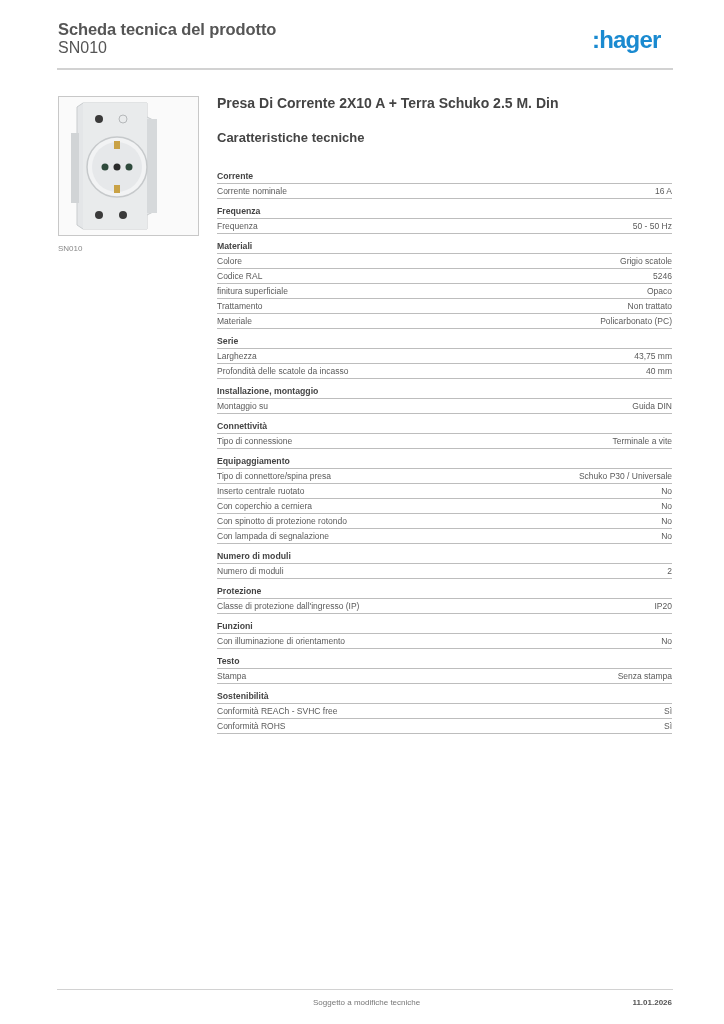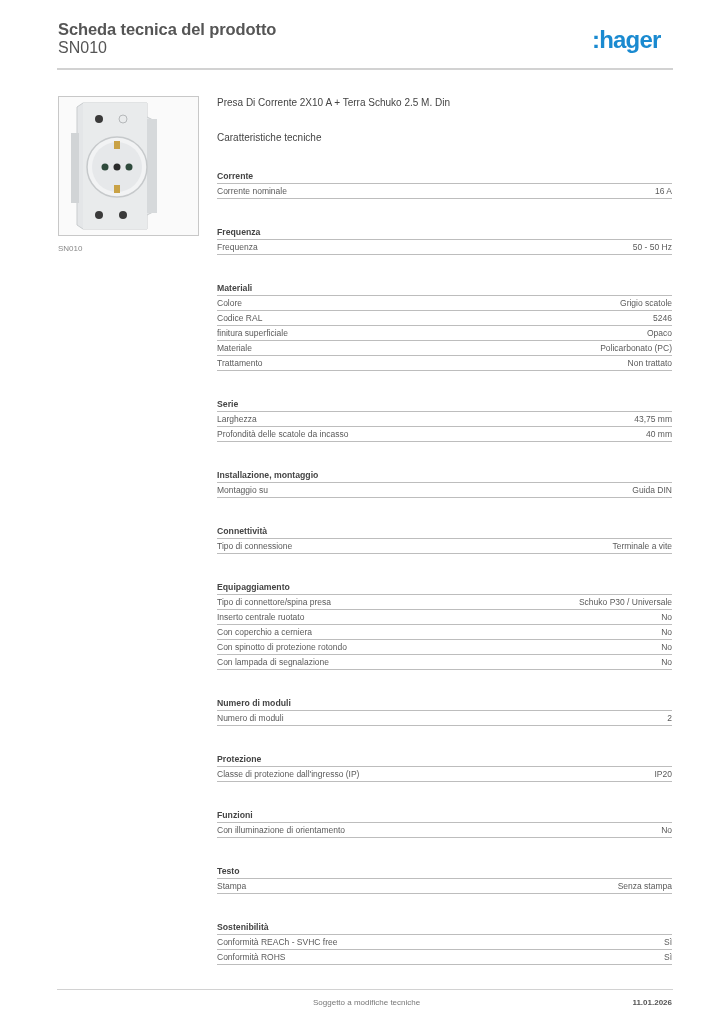--- a/index.html
+++ b/index.html
@@ -4,23 +4,23 @@
 <style>
   html, body { margin: 0; padding: 0; background: #ffffff; }
   body { width: 724px; height: 1024px; position: relative; overflow: hidden; font-family: "Liberation Sans", sans-serif; color: #4a4a4a; }
   .header-title { position: absolute; left: 58px; top: 20px; font-size: 16.5px; font-weight: bold; color: #555; letter-spacing: -0.1px; }
   .header-sub { position: absolute; left: 58px; top: 39px; font-size: 16px; color: #555; }
   .header-rule { position: absolute; left: 57px; top: 68px; width: 616px; height: 2px; background: #d2d2d2; }
   .logo { position: absolute; left: 592px; top: 28px; font-size: 24px; font-weight: bold; color: #1a8ad0; letter-spacing: -0.8px; line-height: 1; }
   .photo { position: absolute; left: 58px; top: 96px; width: 141px; height: 140px; border: 1px solid #c8c8c8; background: #fff; box-sizing: border-box; }
   .photo-caption { position: absolute; left: 58px; top: 244px; font-size: 8px; color: #888; }
   .content { position: absolute; left: 217px; top: 96px; width: 455px; }
-  .product-name { font-size: 10px; font-weight: normal; color: #444; height: 14px; line-height: 14px; }
-  .features-heading { font-size: 10px; font-weight: normal; color: #444; margin-top: 21px; height: 14px; line-height: 14px; }
-  .section { margin-top: 27px; }
+  .product-name { font-size: 14px; font-weight: bold; color: #444; height: 14px; line-height: 14px; }
+  .features-heading { font-size: 13px; font-weight: bold; color: #444; margin-top: 21px; height: 14px; line-height: 14px; }
+  .section { margin-top: 6px; }
   .section-title { font-size: 8.7px; font-weight: bold; color: #444; height: 13px; line-height: 13px; border-bottom: 1px solid #bdbdbd; }
   .row { display: flex; justify-content: space-between; font-size: 8.5px; color: #5a5a5a; height: 14px; line-height: 14px; border-bottom: 1px solid #bdbdbd; }
   .row .val { text-align: right; }
   .first-section { margin-top: 25px; }
   .footer-rule { position: absolute; left: 57px; top: 989px; width: 616px; height: 1px; background: #d2d2d2; }
   .footer-left { position: absolute; left: 58px; top: 1036px; font-size: 8px; font-weight: bold; color: #555; }
   .footer-center { position: absolute; left: 313px; top: 998px; font-size: 8px; color: #777; }
   .footer-right { position: absolute; right: 52px; top: 998px; font-size: 8px; font-weight: bold; color: #555; }
 </style>
 </head>
@@ -87,26 +87,26 @@
         </div>
         <div class="row">
           <span>Codice RAL</span>
           <span class="val">5246</span>
         </div>
         <div class="row">
           <span>finitura superficiale</span>
           <span class="val">Opaco</span>
         </div>
         <div class="row">
+          <span>Trattamento</span>
+          <span class="val">Non trattato</span>
+        </div>
+        <div class="row">
           <span>Materiale</span>
           <span class="val">Policarbonato (PC)</span>
-        </div>
-        <div class="row">
-          <span>Trattamento</span>
-          <span class="val">Non trattato</span>
         </div>
       </div>
       <div class="section">
         <div class="section-title">Serie</div>
         <div class="row">
           <span>Larghezza</span>
           <span class="val">43,75 mm</span>
         </div>
         <div class="row">
           <span>Profondità delle scatole da incasso</span>

